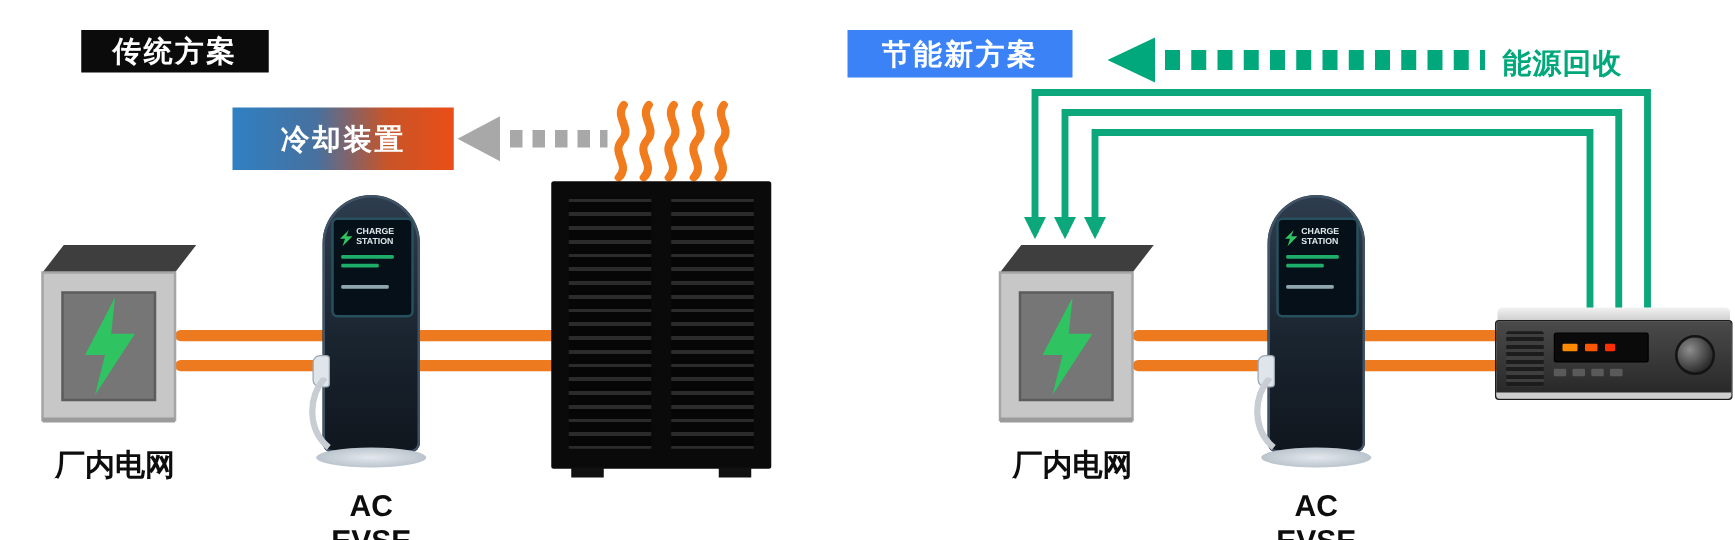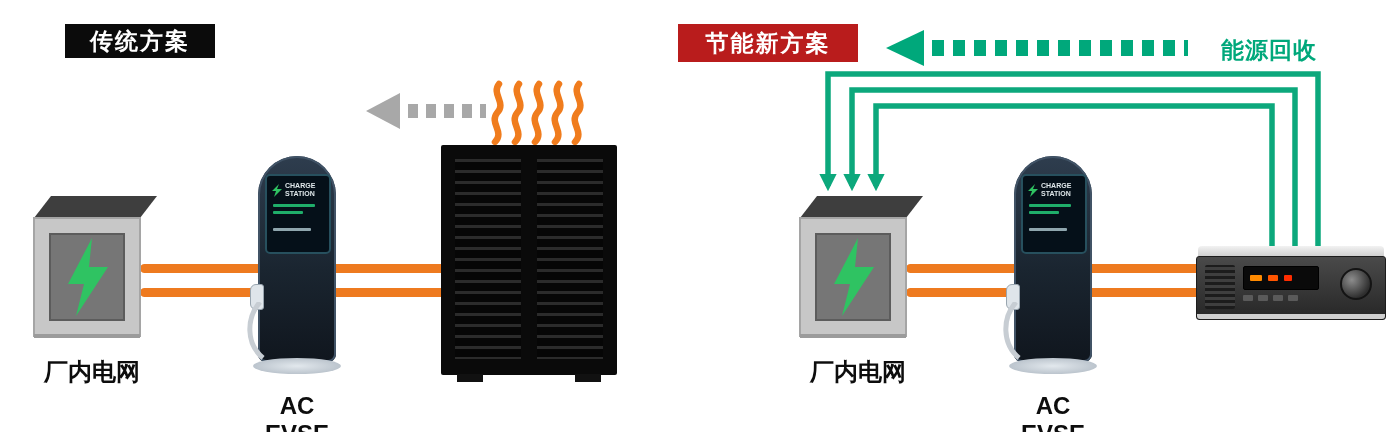--- a/index.html
+++ b/index.html
@@ -7,21 +7,21 @@
     position:relative;width:1388px;height:432px;background:#ffffff;overflow:hidden;
     font-family:"Liberation Sans","DejaVu Sans",sans-serif;color:#111;
   }
   .abs{position:absolute;}
   
   .badge{
     position:absolute;display:flex;align-items:center;justify-content:center;
     color:#fff;font-weight:700;font-size:23px;letter-spacing:2px;
   }
   #badge-trad{left:20px;top:24px;width:150px;height:34px;background:#0b0b0b;margin-left:45px;}
-  #badge-new{left:678px;top:24px;width:180px;height:38px;background:#b91c1c;}
+  #badge-new{left:678px;top:24px;width:180px;height:38px;background:#3b82f6;}
   
   #cooling{
     position:absolute;left:186px;top:86px;width:177px;height:50px;
     background:linear-gradient(90deg,#2f80c3 0%,#47719f 38%,#c85428 70%,#ea4e17 100%);
     display:flex;align-items:center;justify-content:center;
     color:#fff;font-weight:700;font-size:23px;letter-spacing:2px;
   }
   
   .cable{position:absolute;height:9px;background:#ee7a1f;border-radius:4.5px;}
   
@@ -91,41 +91,42 @@
       </marker>
     </defs>
     <path d="M1318 250 L1318 74 L828 74 L828 186" fill="none" stroke="#0ca87c" stroke-width="5.5" marker-end="url(#ah)"></path>
     <path d="M1295 250 L1295 90 L852 90 L852 186" fill="none" stroke="#0ca87c" stroke-width="5.5" marker-end="url(#ah)"></path>
     <path d="M1272 250 L1272 106 L876 106 L876 186" fill="none" stroke="#0ca87c" stroke-width="5.5" marker-end="url(#ah)"></path>
   </svg>
 
   <div class="badge" id="badge-trad">传统方案</div>
   <div class="badge" id="badge-new">节能新方案</div>
 
+  <div id="cooling">冷却装置</div>
 
   <svg class="abs" style="left:366px;top:92px;" width="122" height="38">
     <polygon points="0,19 34,1 34,37" fill="#a8a8a8"></polygon>
     <line x1="42" y1="19" x2="120" y2="19" stroke="#a8a8a8" stroke-width="14" stroke-dasharray="10 8"></line>
   </svg>
 
   <svg class="abs" style="left:487px;top:76px;" width="104" height="72">
     <g fill="none" stroke="#f07c1d" stroke-width="6.5" stroke-linecap="round">
       <path d="m8,66 c10,-10 -6,-19 2,-29 c10,-10 -6,-19 2,-29"></path>
       <path d="m28,66 c10,-10 -6,-19 2,-29 c10,-10 -6,-19 2,-29"></path>
       <path d="m48,66 c10,-10 -6,-19 2,-29 c10,-10 -6,-19 2,-29"></path>
       <path d="m68,66 c10,-10 -6,-19 2,-29 c10,-10 -6,-19 2,-29"></path>
       <path d="m88,66 c10,-10 -6,-19 2,-29 c10,-10 -6,-19 2,-29"></path>
     </g>
   </svg>
 
   <svg class="abs" style="left:886px;top:28px;" width="306" height="40">
     <polygon points="0,20 38,2 38,38" fill="#00a87b"></polygon>
     <line x1="46" y1="20" x2="302" y2="20" stroke="#00a87b" stroke-width="16" stroke-dasharray="12 9"></line>
   </svg>
-  <div class="caption-green" style="left:1202px;top:35px;margin-left:19px;">能源回收</div>
+  <div class="caption-green" style="left:1202px;top:35px;">能源回收</div>
 
   <svg class="abs" style="left:26px;top:190px;" width="132" height="152">
     <polygon points="8,28 114,28 131,6 25,6" fill="#3e3e3e"></polygon>
     <rect x="8" y="28" width="106" height="118" fill="#c7c7c7" stroke="#a5a5a5" stroke-width="2"></rect>
     <rect x="24" y="44" width="74" height="86" fill="#767676" stroke="#5c5c5c" stroke-width="2"></rect>
     <polygon points="66,48 42,94 58,94 50,126 82,77 63,77" fill="#2fc362"></polygon>
     <rect x="8" y="144" width="106" height="4" fill="#9b9b9b"></rect>
   </svg>
   <div class="caption" style="left:26px;top:356px;width:132px;">厂内电网</div>
 

